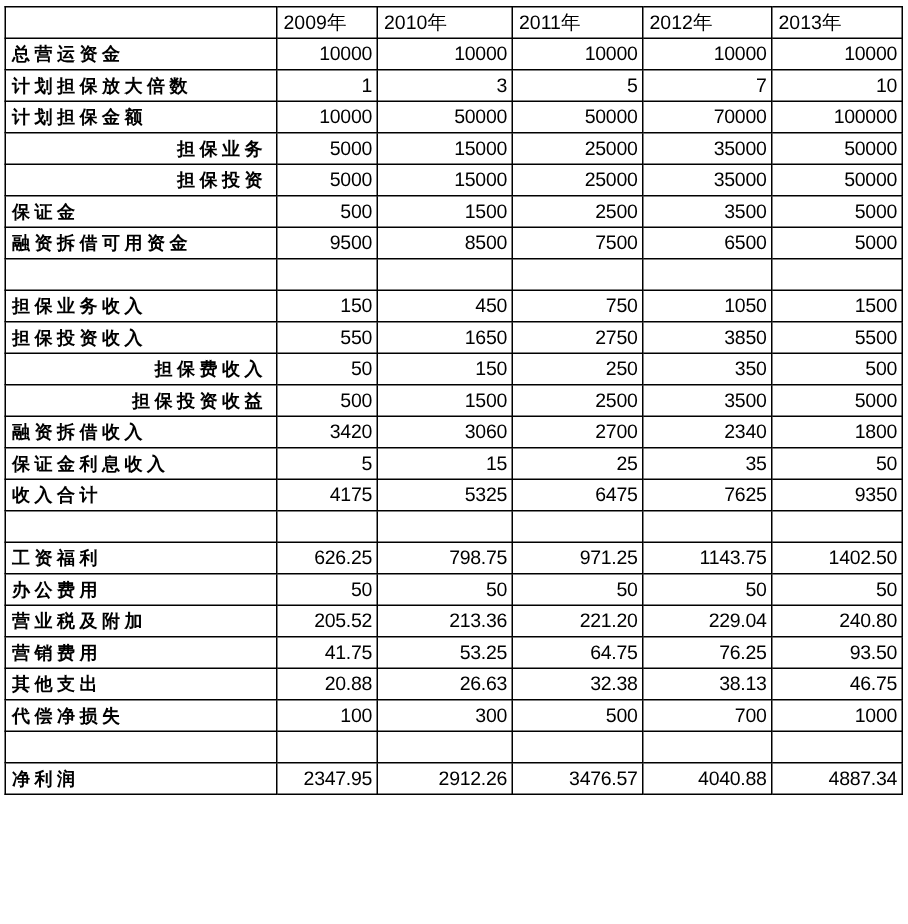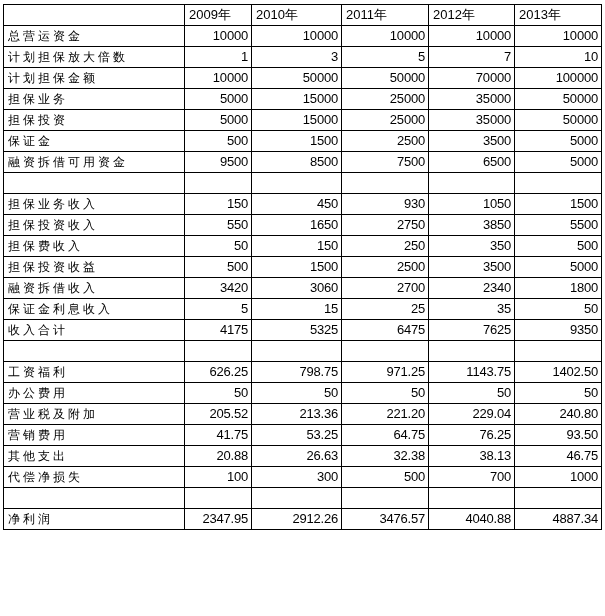--- a/index.html
+++ b/index.html
@@ -36,22 +36,24 @@
       font-size: 12px;
       line-height: 20px;
       white-space: nowrap;
       overflow: hidden;
       box-sizing: border-box;
     }
     table.fin td.label {
       text-align: left;
       letter-spacing: 3px;
       font-size: 12px;
+      font-weight: bold;
     }
     table.fin td.label.indent {
+      text-align: right;
       padding-right: 6px;
     }
     table.fin td.num {
       text-align: right;
       font-family: "Liberation Sans", sans-serif;
       font-size: 13px;
       padding-right: 3px;
       letter-spacing: -0.2px;
     }
     table.fin td.hdr {
@@ -148,21 +150,21 @@
         <td class="num"></td>
         <td class="num"></td>
         <td class="num"></td>
         <td class="num"></td>
         <td class="num"></td>
       </tr>
       <tr class="">
         <td class="label">担保业务收入</td>
         <td class="num">150</td>
         <td class="num">450</td>
-        <td class="num">930</td>
+        <td class="num">750</td>
         <td class="num">1050</td>
         <td class="num">1500</td>
       </tr>
       <tr class="">
         <td class="label">担保投资收入</td>
         <td class="num">550</td>
         <td class="num">1650</td>
         <td class="num">2750</td>
         <td class="num">3850</td>
         <td class="num">5500</td>

